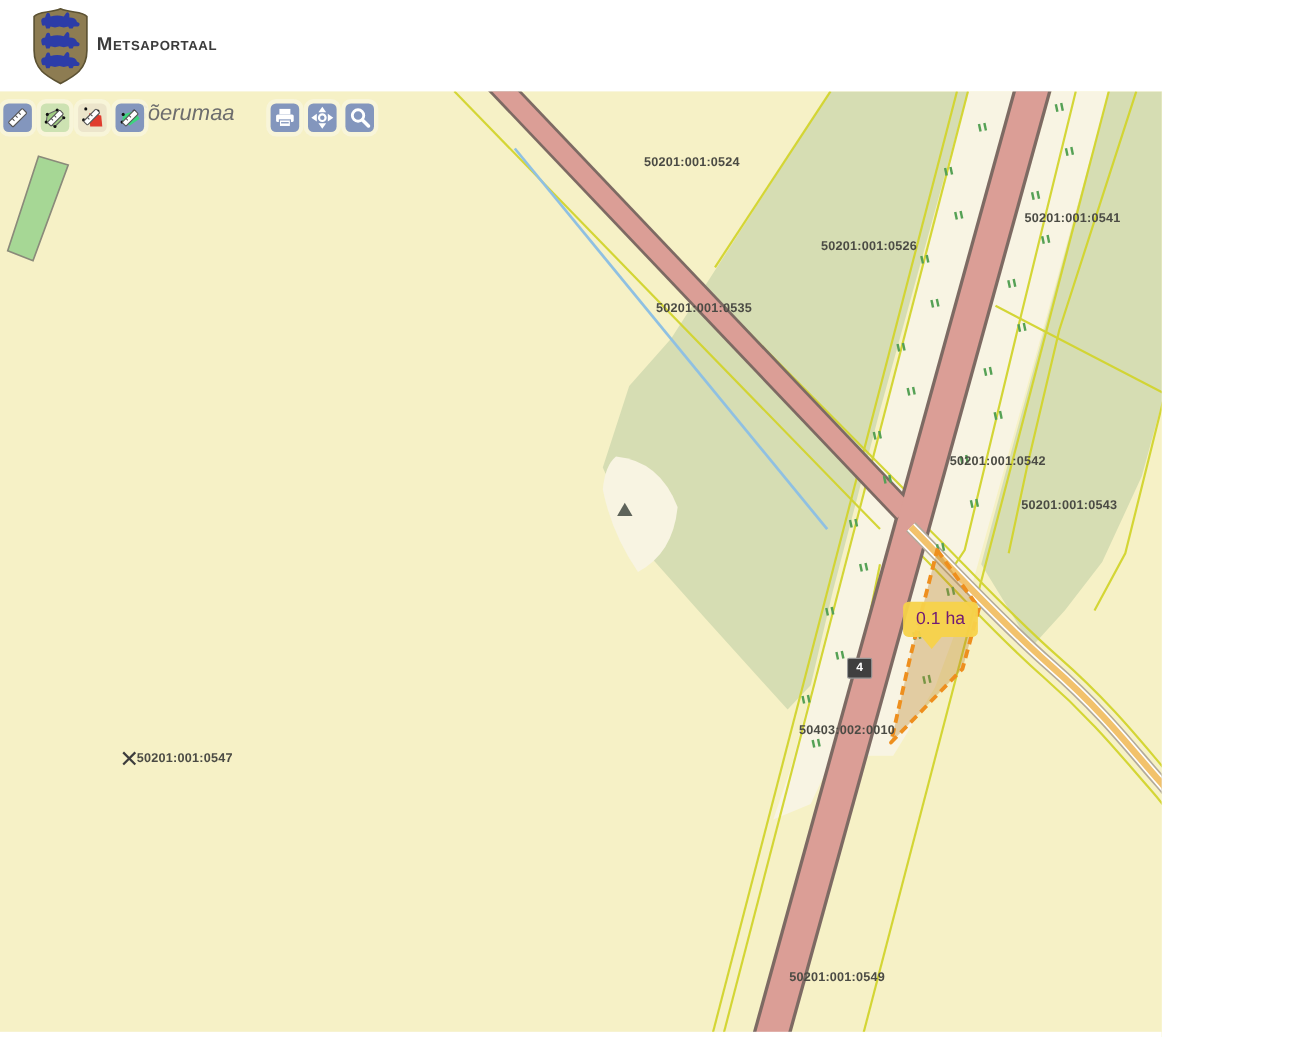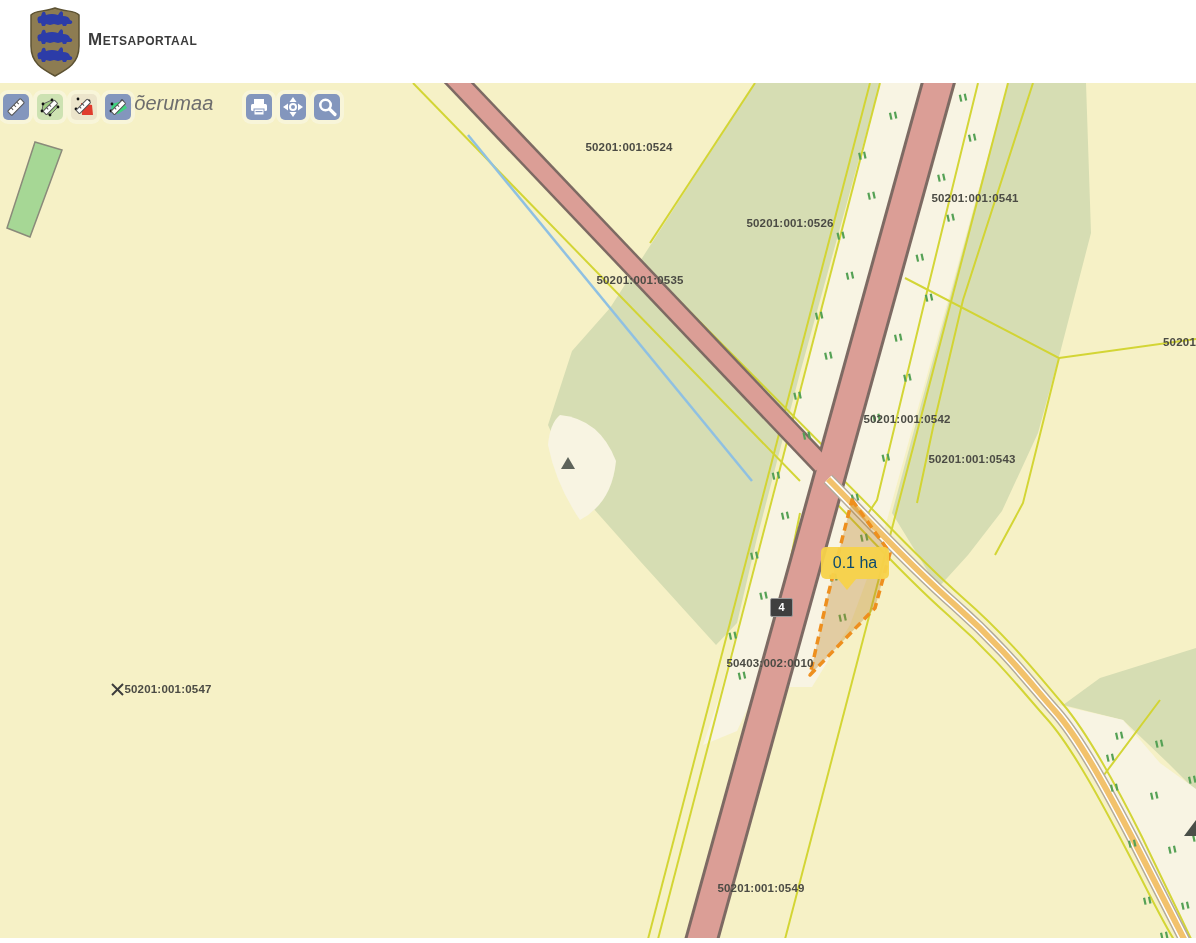--- a/index.html
+++ b/index.html
@@ -1,34 +1,34 @@
 <!DOCTYPE html>
 <html><head>
 <meta charset="utf-8">
 <style>
   html,body{margin:0;padding:0;background:#fff;}
-  .app{position:relative;width:1196px;height:943px;overflow:hidden;font-family:"Liberation Sans",sans-serif;background:#fff;}
+  .app{position:relative;width:1056px;height:943px;overflow:hidden;font-family:"Liberation Sans",sans-serif;background:#fff;}
   header{position:absolute;left:0;top:0;width:1196px;height:83px;background:#ffffff;z-index:20;}
   .logo{position:absolute;left:27px;top:6px;}
   .app-title{position:absolute;left:88px;top:30px;font-size:17px;font-weight:bold;font-variant:small-caps;
     letter-spacing:.5px;color:#3b3b3b;}
   .map-wrap{position:absolute;left:0;top:83px;width:1196px;height:860px;background:#f6f1c6;}
   .map-svg{position:absolute;left:0;top:0;}
   .plabel{font-family:"Liberation Sans",sans-serif;font-size:11.5px;font-weight:bold;fill:#4b4b44;letter-spacing:.2px;}
   .place-label{position:absolute;left:121px;top:9px;font-style:italic;font-size:20px;color:#6d6d6d;z-index:5;}
   .toolbar{position:absolute;top:11px;z-index:10;display:flex;gap:8px;}
   .toolbar.left{left:3px;}
   .toolbar.right{left:246px;}
   .tbtn{width:26px;height:26px;border-radius:5px;background:#8396bd;border:0;padding:1px;cursor:pointer;
     box-shadow:0 0 0 4px rgba(248,244,218,.95);display:flex;align-items:center;justify-content:center;}
   .tbtn.green-bg{background:#cde2b2;}
   .tbtn.cream-bg{background:#ece5cb;}
   .tooltip{position:absolute;left:821px;top:464px;width:68px;height:32px;background:rgba(247,210,74,.95);
     border-radius:5px;z-index:6;display:flex;align-items:center;justify-content:center;
-    font-size:16px;color:#0c4a6e;}
+    font-size:16px;color:#701a75;}
   .tooltip::after{content:"";position:absolute;top:100%;left:38%;margin-left:-9px;
     border:9px solid transparent;border-top:11px solid rgba(247,210,74,.95);border-bottom:none;}
   .road-badge{position:absolute;left:770px;top:515px;width:21px;height:17px;background:#3f3f3f;
     border:1px solid #9a9a9a;border-radius:2px;color:#fff;font-size:11px;font-weight:bold;
     text-align:center;line-height:17px;z-index:6;}
 </style>
 </head>
 <body>
 
 <div class="app">

